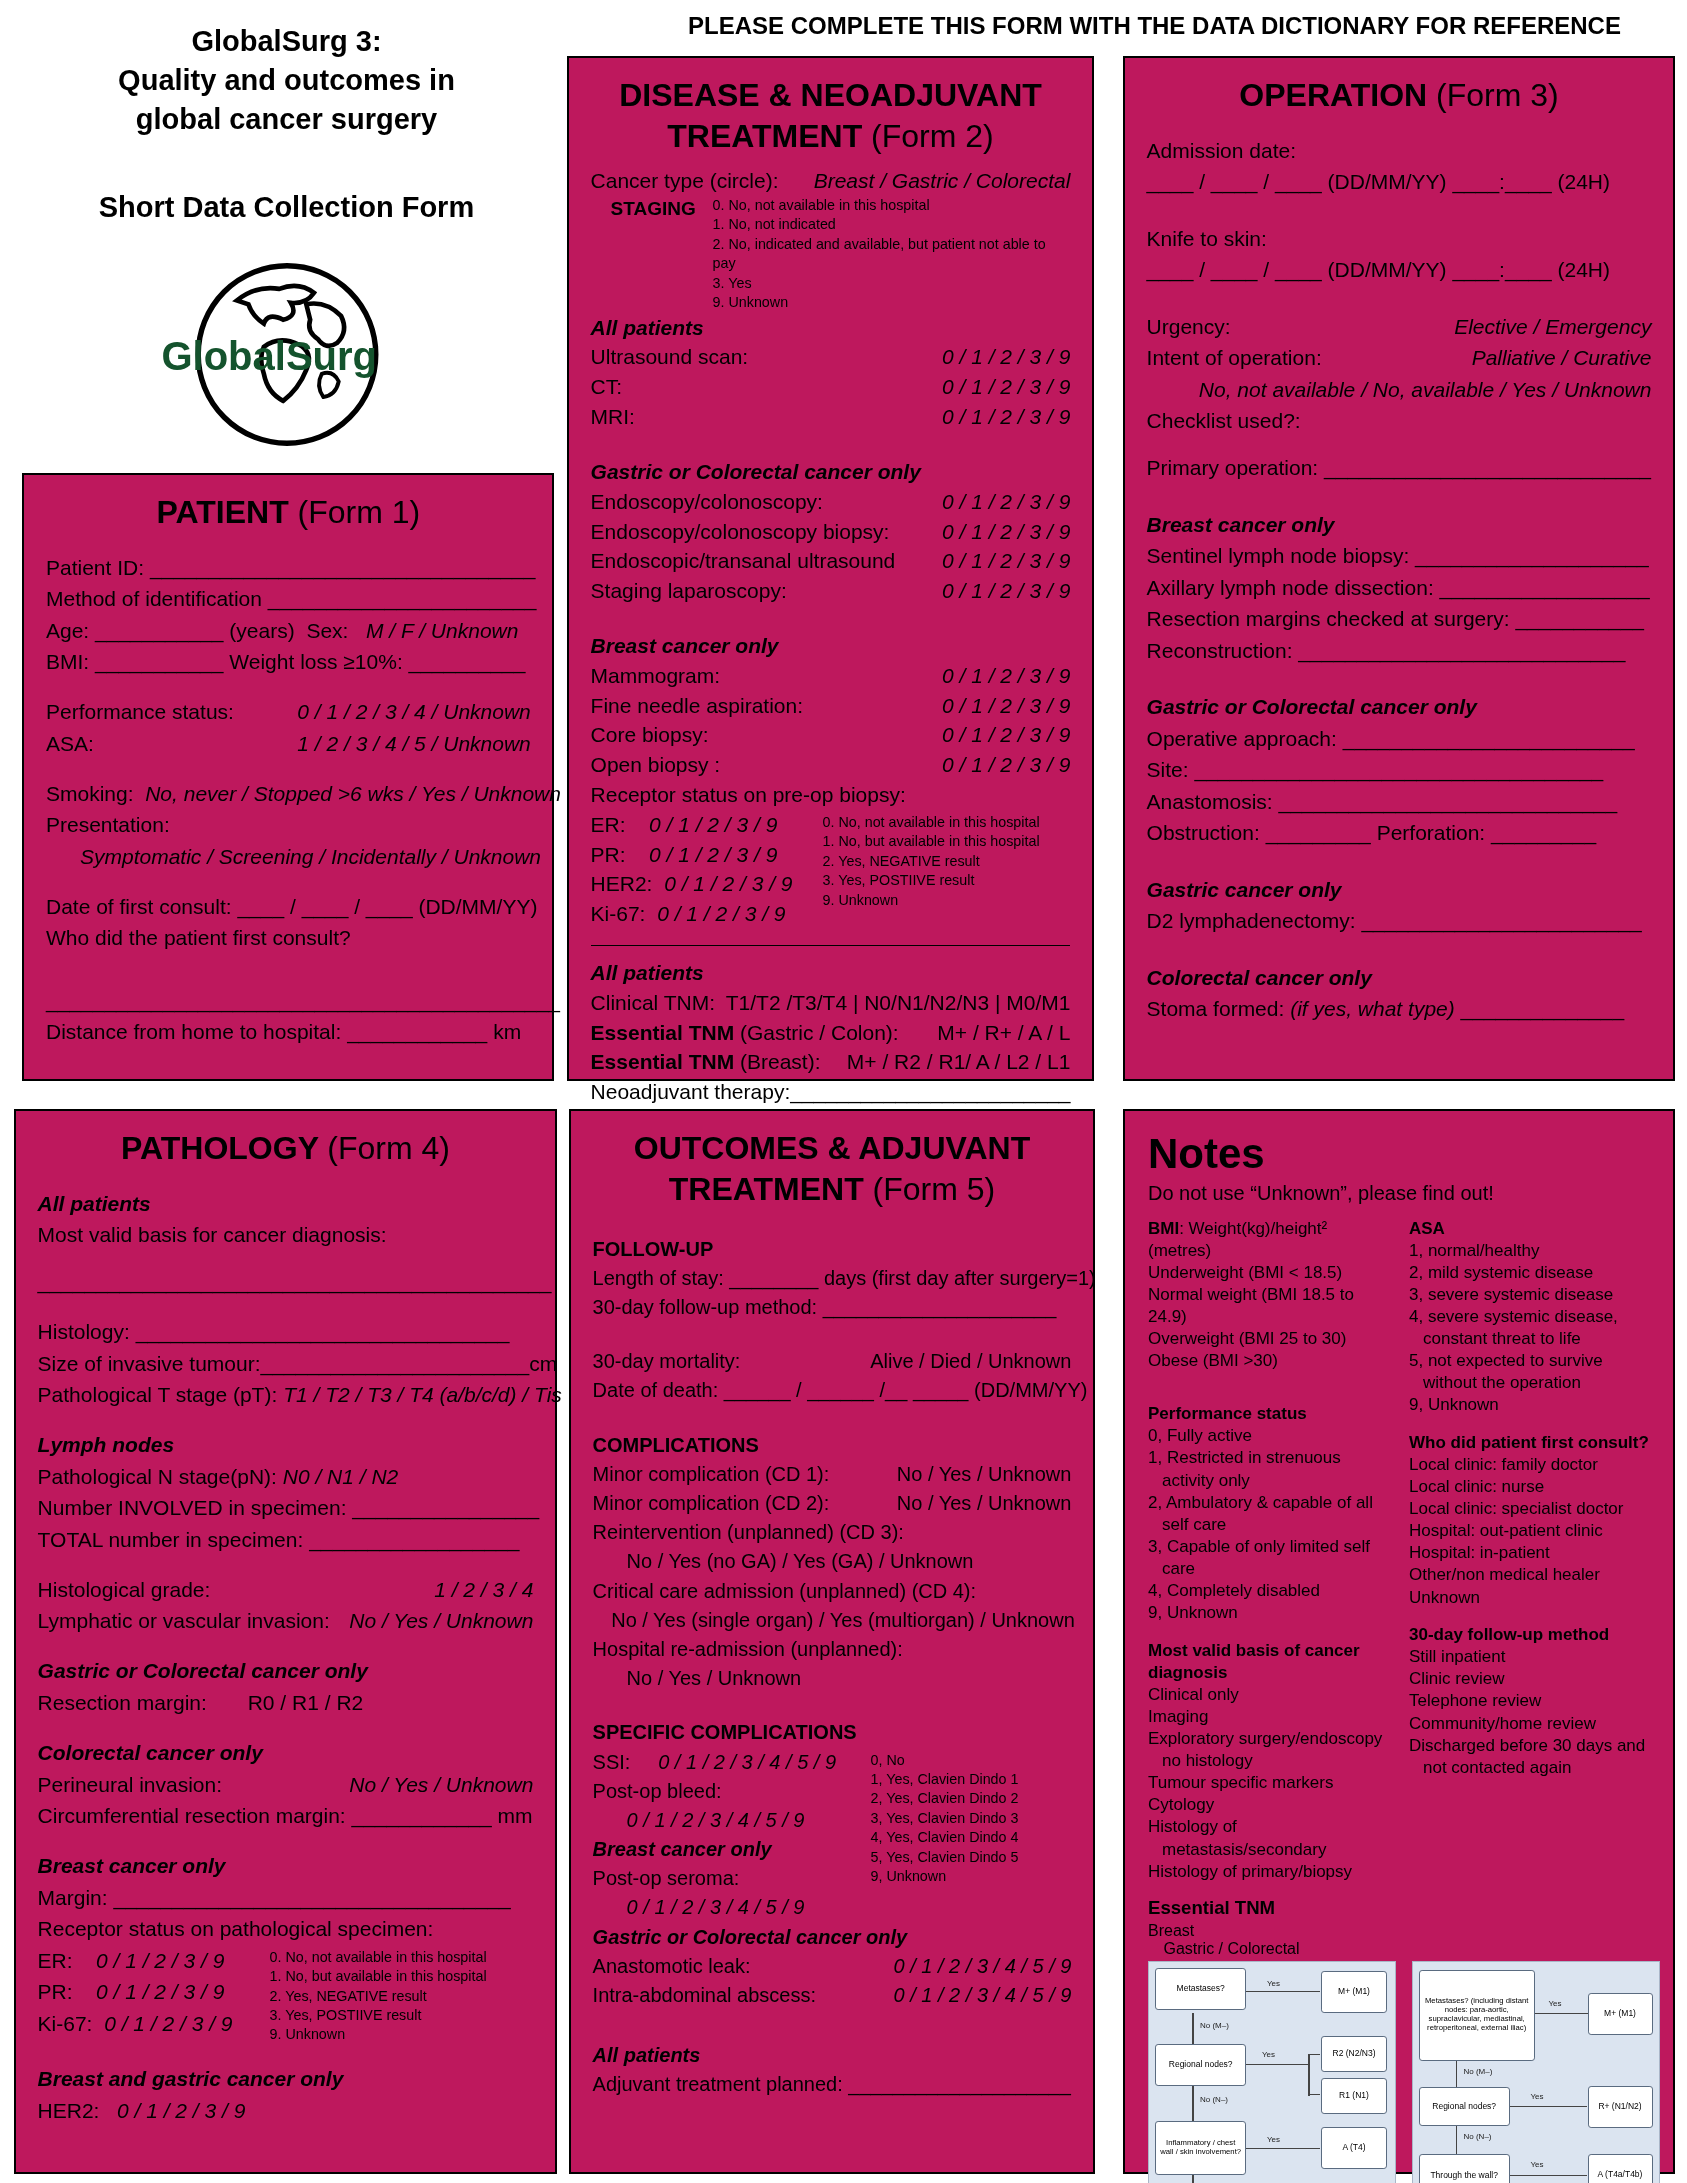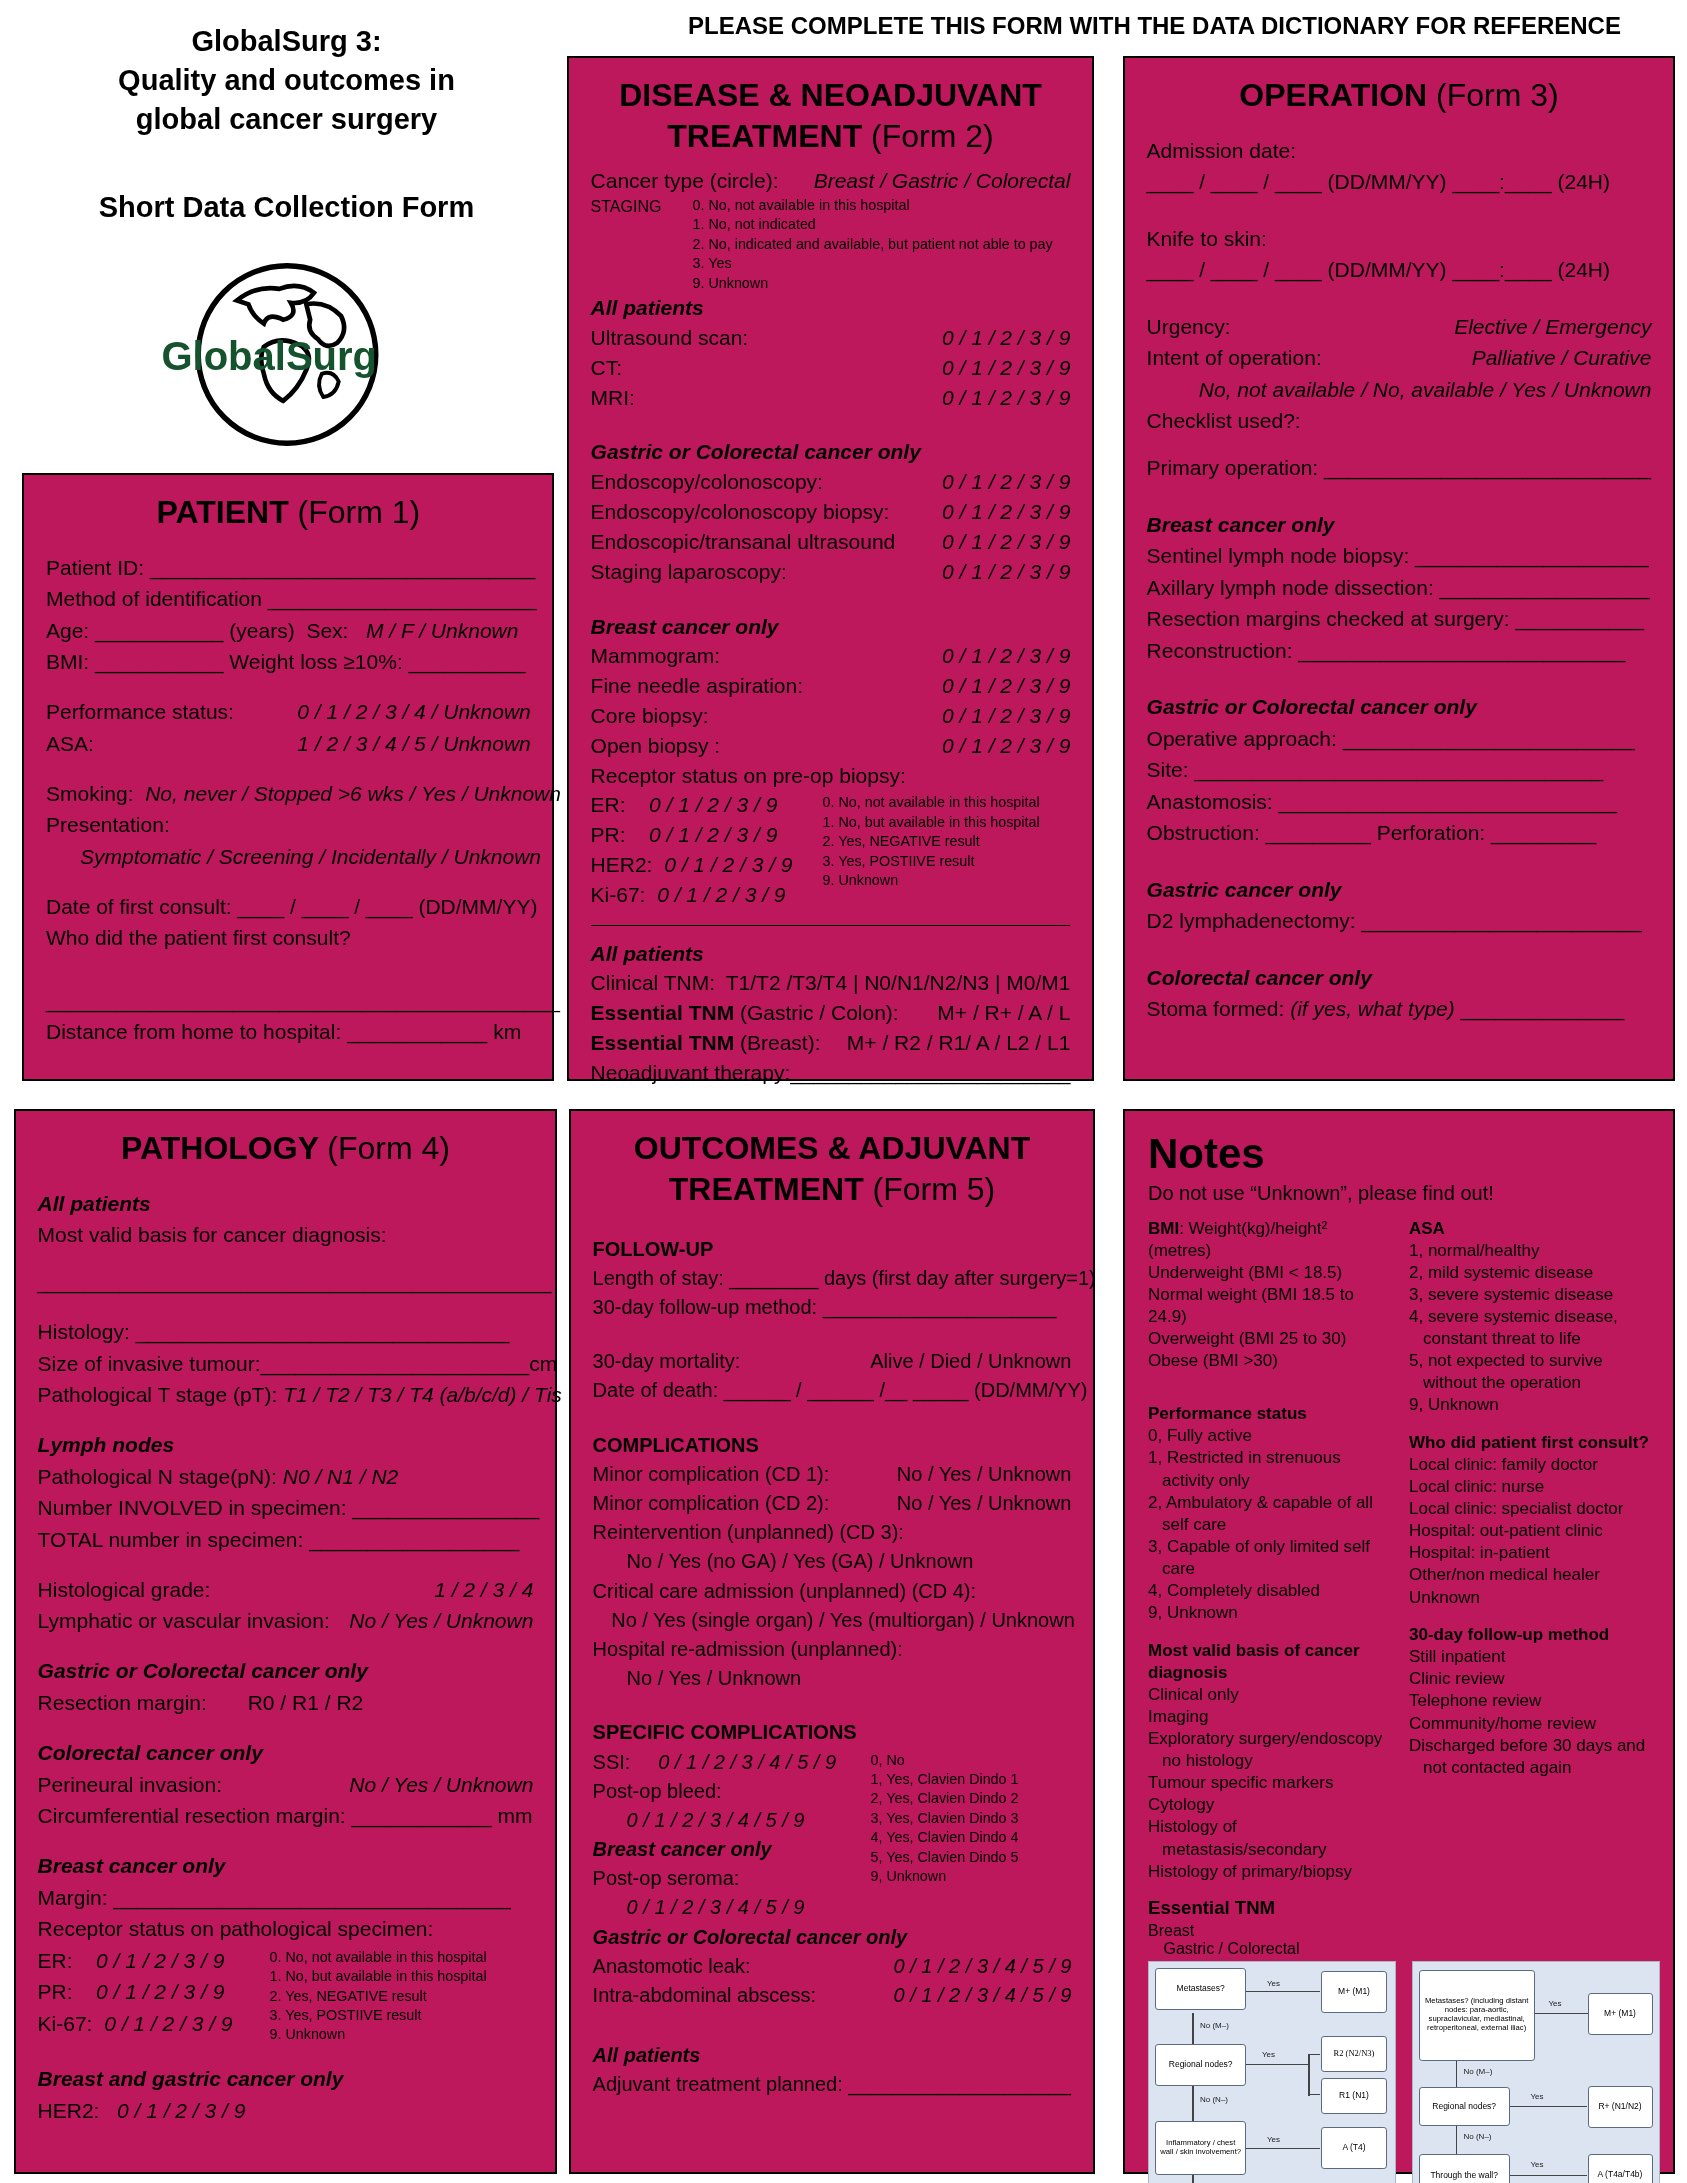--- a/index.html
+++ b/index.html
@@ -18,21 +18,21 @@
   .sechead{font-weight:bold;font-style:italic;}
   .small{font-size:14.3px;line-height:1.36;}.g16{height:12.4px;}.g20{height:15.5px;}.g24{height:18.6px;}.g32{height:25px;}.g40{height:31px;}
   .masthead{position:absolute;left:70px;top:21.6px;width:433px;text-align:center;font-weight:bold;font-size:29px;line-height:1.35;}
   .mast-sub{margin-top:49px;}
   .logo-wrap{position:relative;height:207px;margin-top:31px;}
   .logo-svg{position:absolute;left:50%;transform:translateX(-50%);top:0;}
   .logo-text{position:absolute;left:50%;transform:translateX(-58%);top:71px;font-size:40px;font-weight:bold;}
   .site-link{margin-top:7.7px;font-size:24px;font-weight:normal;text-decoration:underline;}
   .header-instruction{position:absolute;left:634px;top:12.4px;width:1041px;text-align:center;font-weight:bold;font-size:24px;}
   .stagingrow{display:flex;align-items:flex-start;}
-  .stagingrow .slabel{width:102px;font-weight:normal;font-size:16px;flex:none;}
+  .stagingrow .slabel{width:102px;font-weight:bold;font-size:19px;flex:none;margin-left:20px;}
   .recrow{display:flex;align-items:flex-start;}
   .reccol{width:232px;flex:none;}
   .legendcol{flex:1;padding-top:3.1px;}
   .tnmblock{border-top:1.5px solid #000;margin-top:15.5px;padding-top:12.4px;}
   .indent1{padding-left:34px;}
   .notesbox{padding:18.6px 23px;}
   .ntitle{font-size:42px;font-weight:bold;margin:0 0 4.6px;}
   .nintro{font-size:20px;margin-bottom:12.4px;}
   .ncols{display:flex;gap:20px;font-size:17px;line-height:1.3;}
   .ncol{flex:1;}
@@ -559,21 +559,21 @@
       <div class="fpanels">
 
         <div class="fpanel">
           <div class="fnode" style="left:6.2px;top:6px;width:91px;height:42px;">Metastases?</div>
           <div class="fnode" style="left:172px;top:9.3px;width:66px;height:42px;">M+ (M1)</div>
           <div class="fline" style="left:97px;top:29px;width:74px;height:1.5px;"></div>
           <div class="flabel" style="left:118px;top:17px;">Yes</div>
           <div class="fline" style="left:43px;top:51px;width:1.5px;height:31px;"></div>
           <div class="flabel" style="left:51px;top:59px;">No (M–)</div>
           <div class="fnode" style="left:6.2px;top:82px;width:91px;height:42px;">Regional nodes?</div>
-          <div class="fnode" style="left:172px;top:74px;width:66px;height:36px;font-family:Liberation Serif, serif;">R2 (N2/N3)</div>
+          <div class="fnode" style="left:172px;top:74px;width:66px;height:36px;">R2 (N2/N3)</div>
           <div class="fnode" style="left:172px;top:116px;width:66px;height:36px;">R1 (N1)</div>
           <div class="fline" style="left:97px;top:102px;width:62px;height:1.5px;"></div>
           <div class="fline" style="left:159px;top:92px;width:1.5px;height:42px;"></div>
           <div class="fline" style="left:159px;top:92px;width:12.4px;height:1.5px;"></div>
           <div class="fline" style="left:159px;top:132px;width:12.4px;height:1.5px;"></div>
           <div class="flabel" style="left:113px;top:88px;">Yes</div>
           <div class="fline" style="left:43px;top:124px;width:1.5px;height:36px;"></div>
           <div class="flabel" style="left:51px;top:133px;">No (N–)</div>
           <div class="fnode sm" style="left:6.2px;top:159px;width:91px;height:54px;">Inflammatory / chest wall / skin involvement?</div>
           <div class="fnode" style="left:172px;top:165px;width:66px;height:42px;">A (T4)</div>

